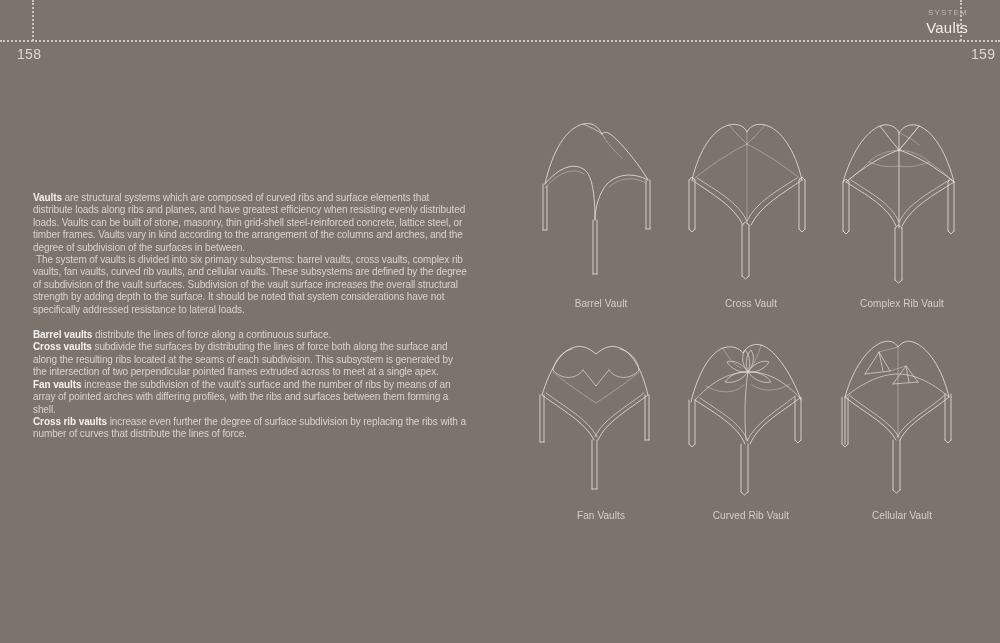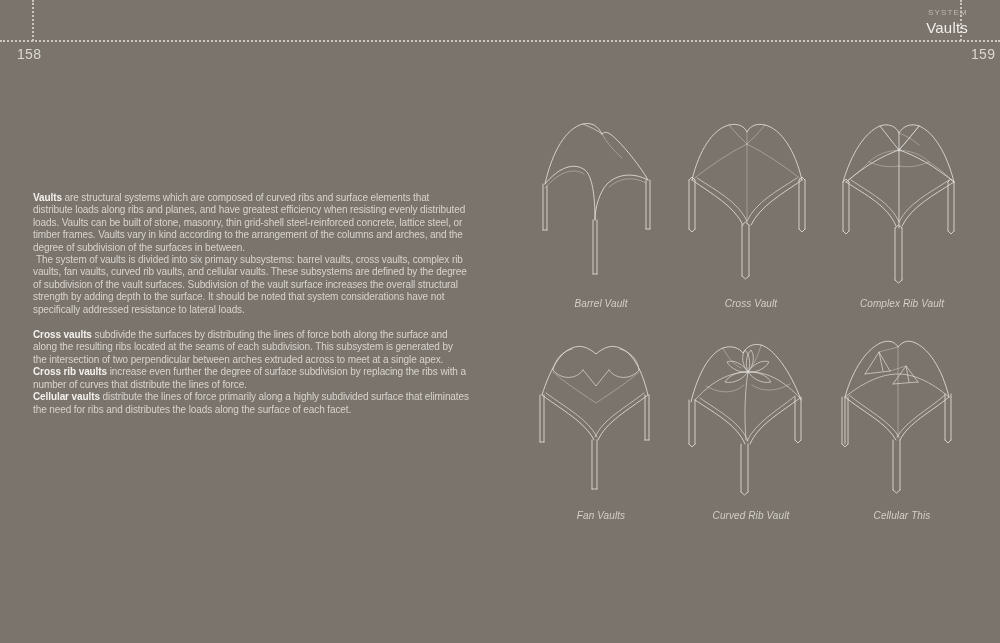--- a/index.html
+++ b/index.html
@@ -40,21 +40,21 @@
     position:absolute;left:33px;top:152px;width:436px;
     font-size:10px;line-height:12.4px;letter-spacing:-0.1px;
     color:#d7d3cd;
     margin-top:40px;
   }
   .article p{margin:0;}
   .article b{color:#f3f1ed;font-weight:bold;}
   .article .indent{text-indent:3px;}
   .defs{margin-top:13px;}
   
-  .figure{position:absolute;width:150px;height:205px;font-style:italic;}
+  .figure{position:absolute;width:150px;height:205px;}
   .figure svg{display:block;}
   .fig-caption{
     position:absolute;top:188px;left:0;width:100%;text-align:center;
     font-size:10px;color:#d3cfc9;letter-spacing:.1px;
   }
   .figure path,.figure circle{
     fill:none;stroke:#dcd8d2;stroke-width:.9;
     stroke-linecap:round;stroke-linejoin:round;
   }
   .figure .faint{opacity:.6;stroke-width:.7;}
@@ -71,23 +71,24 @@
 
 <div class="header-block">
   <span class="kicker">SYSTEM</span>
   <span class="title">Vaults</span>
 </div>
 
 <div class="article">
   <p><b>Vaults</b><span> are structural systems which are composed of curved ribs and surface elements that distribute loads along ribs and planes, and have greatest efficiency when resisting evenly distributed loads. Vaults can be built of stone, masonry, thin grid-shell steel-reinforced concrete, lattice steel, or timber frames. Vaults vary in kind according to the arrangement of the columns and arches, and the degree of subdivision of the surfaces in between.</span></p>
   <p class="indent"><span>The system of vaults is divided into six primary subsystems: barrel vaults, cross vaults, complex rib vaults, fan vaults, curved rib vaults, and cellular vaults. These subsystems are defined by the degree of subdivision of the vault surfaces. Subdivision of the vault surface increases the overall structural strength by adding depth to the surface. It should be noted that system considerations have not specifically addressed resistance to lateral loads.</span></p>
   <div class="defs">
-    <p><b>Cross vaults</b><span> subdivide the surfaces by distributing the lines of force both along the surface and along the resulting ribs located at the seams of each subdivision. This subsystem is generated by the intersection of two perpendicular between arches extruded across to meet at a single apex.</span></p>
+    <p><b>Barrel vaults</b><span> distribute the lines of force along a continuous surface.</span></p>
+    <p><b>Cross vaults</b><span> subdivide the surfaces by distributing the lines of force both along the surface and along the resulting ribs located at the seams of each subdivision. This subsystem is generated by the intersection of two perpendicular pointed frames extruded across to meet at a single apex.</span></p>
+    <p><b>Fan vaults</b><span> increase the subdivision of the vault's surface and the number of ribs by means of an array of pointed arches with differing profiles, with the ribs and surfaces between them forming a shell.</span></p>
     <p><b>Cross rib vaults</b><span> increase even further the degree of surface subdivision by replacing the ribs with a number of curves that distribute the lines of force.</span></p>
-    <p><b>Cellular vaults</b><span> distribute the lines of force primarily along a highly subdivided surface that eliminates the need for ribs and distributes the loads along the surface of each facet.</span></p>
   </div>
 </div>
 
 <div class="figure" style="left:526px;top:110px;">
   <svg width="150" height="185" viewBox="0 0 150 185">
     <path d="M19,74 C26,42 40,18 57,14 C66,12 72,16 76,24"></path>
     <path d="M76,24 C79,20 84,23 91,30 C101,40 114,56 122,70"></path>
     <path d="M57,14 C64,17 71,20 76,24" class="mid"></path>
     <path d="M76,24 C81,33 88,41 96,48" class="faint"></path>
     <path d="M19,74 C33,57 48,52 59,60 C66,66 69,84 69,110"></path>
@@ -178,14 +179,14 @@
     <path d="M66,62 L79,44 L91,60 M79,44 L82,60 M66,62 L91,60" class="mid"></path>
     <path d="M52,30 L71,25 M63,49 L79,44" class="faint"></path>
     <path d="M18,75 C36,90 60,101 69,118"></path>
     <path d="M22,73 C40,88 63,99 72,115" class="mid"></path>
     <path d="M122,75 C104,90 81,101 73,118"></path>
     <path d="M118,73 C101,88 79,99 70,115" class="mid"></path>
     <path d="M15,75 L15,122 M21,75 L21,122 M15,122 L18,125 L21,122 M18,75 L18,122"></path>
     <path d="M66,118 L66,168 M73,118 L73,168 M66,168 L69.5,171 L73,168"></path>
     <path d="M118,72 L118,118 M124,72 L124,118 M118,118 L121,121 L124,118"></path>
   </svg>
-  <div class="fig-caption">Cellular This</div>
+  <div class="fig-caption">Cellular Vault</div>
 </div>
 
 </body></html>

